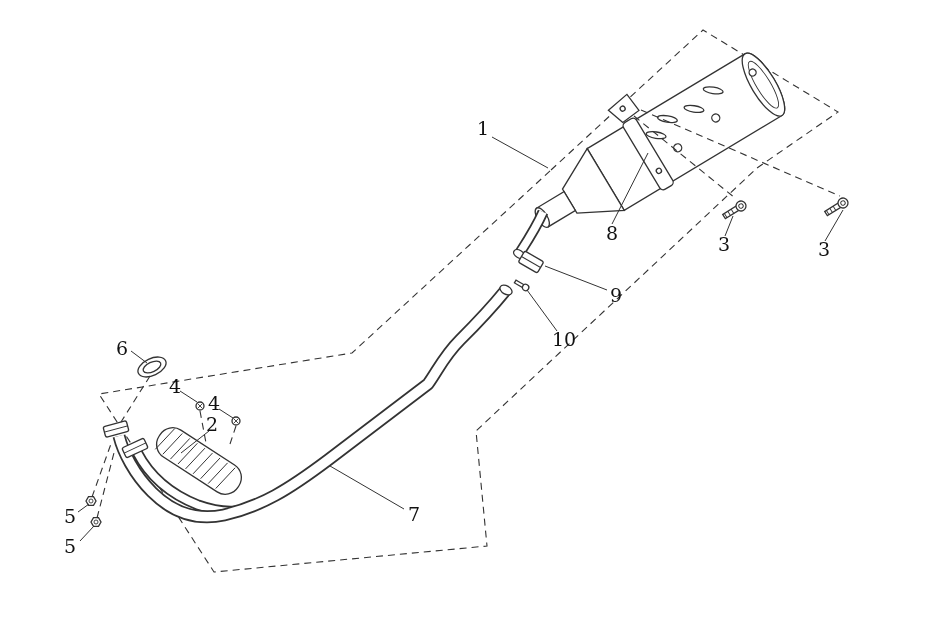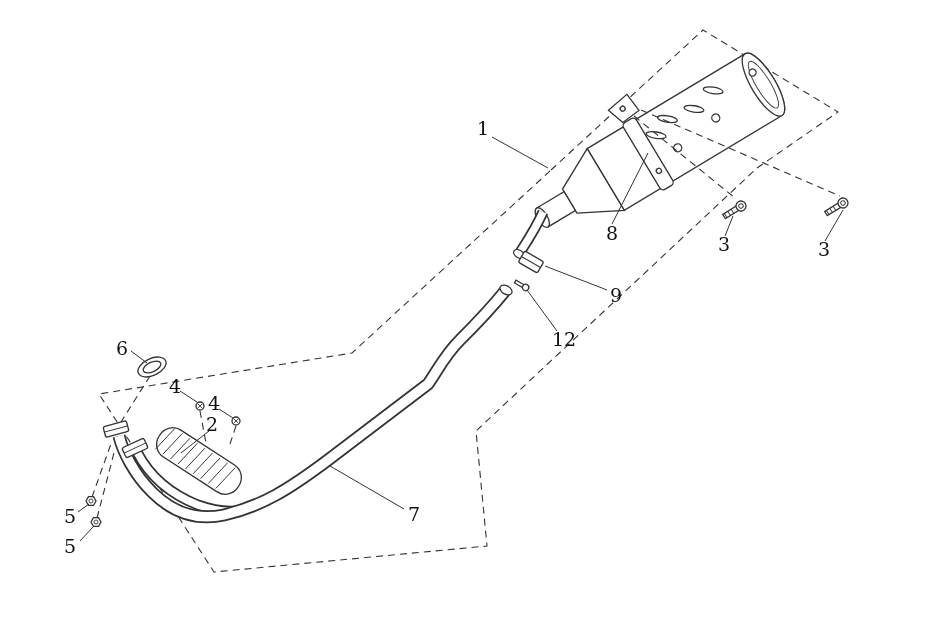--- a/index.html
+++ b/index.html
@@ -169,21 +169,21 @@
       <path class="leader" d="M 78 512 L 89 504"></path>
       <path class="leader" d="M 80 541 L 94 526"></path>
     </g>
   </svg>
 
   <div class="callout" style="left:483px; top:128px;">1</div>
   <div class="callout" style="left:612px; top:233px;">8</div>
   <div class="callout" style="left:724px; top:244px;">3</div>
   <div class="callout" style="left:824px; top:249px;">3</div>
   <div class="callout" style="left:616px; top:295px;">9</div>
-  <div class="callout" style="left:564px; top:339px;">12</div>
+  <div class="callout" style="left:564px; top:339px;">10</div>
   <div class="callout" style="left:122px; top:348px;">6</div>
   <div class="callout" style="left:175px; top:386px;">4</div>
   <div class="callout" style="left:214px; top:403px;">4</div>
   <div class="callout" style="left:212px; top:424px;">2</div>
   <div class="callout" style="left:414px; top:514px;">7</div>
   <div class="callout" style="left:70px;  top:516px;">5</div>
   <div class="callout" style="left:70px;  top:546px;">5</div>
 
 </div>
 

